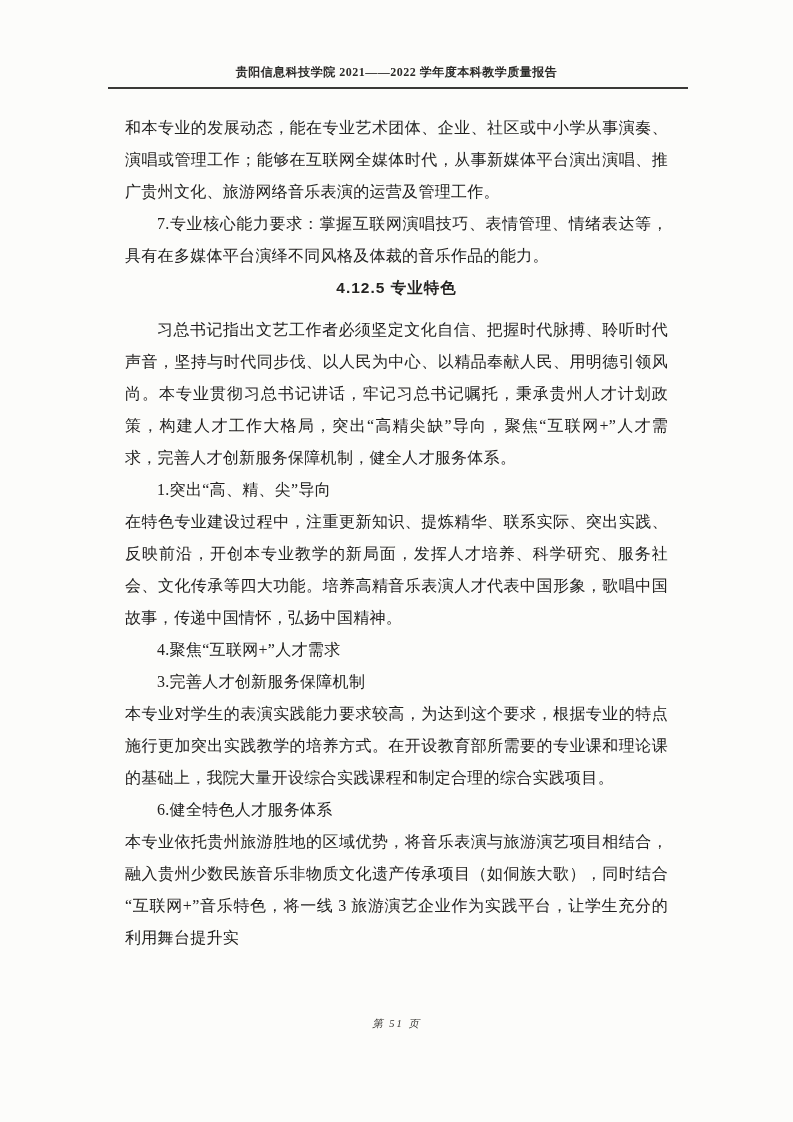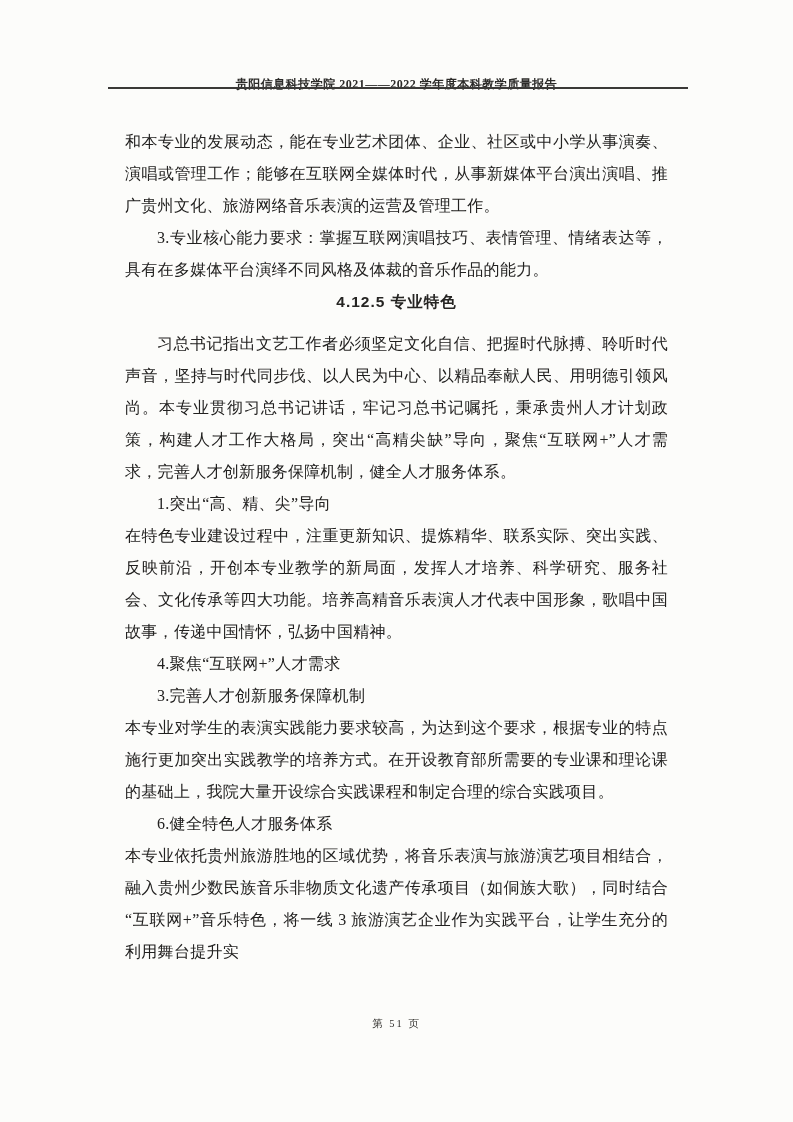--- a/index.html
+++ b/index.html
@@ -13,42 +13,42 @@
     height: 1122px;
     margin: 0 auto;
     background: #fcfcfa;
     color: #222120;
     font-family: "Liberation Serif", "DejaVu Serif", serif;
     overflow: hidden;
   }
   
   .page-header {
     position: absolute;
-    top: 76px;
+    top: 64px;
     left: 108px;
     width: 577px;
     text-align: center;
     font-size: 12px;
     font-weight: 600;
     letter-spacing: 0.5px;
     color: #2b2a28;
     padding-bottom: 7px;
   }
   .header-rule {
     position: absolute;
     top: 87px;
     left: 108px;
     width: 580px;
     height: 0;
     border-top: 2.2px solid #3a3937;
   }
   
   .content {
     position: absolute;
-    top: 126px;
+    top: 112px;
     left: 125px;
     width: 543px;
     font-size: 16px;
     line-height: 32px;
     text-align: justify;
     text-justify: inter-character;
     letter-spacing: 0.3px;
   }
   .content p {
     margin: 0;
@@ -71,37 +71,38 @@
   
   .page-footer {
     position: absolute;
     top: 1017px;
     left: 0;
     width: 793px;
     text-align: center;
     font-size: 10.5px;
     letter-spacing: 2px;
     color: #33322f;
+    font-style: italic;
   }
 </style>
 </head>
 <body>
 
 <div class="page">
 
   <div class="page-header">
     <span>贵阳信息科技学院 2021——2022 学年度本科教学质量报告</span>
   </div>
   <div class="header-rule"></div>
 
   <div class="content">
 
     <p>和本专业的发展动态，能在专业艺术团体、企业、社区或中小学从事演奏、演唱或管理工作；能够在互联网全媒体时代，从事新媒体平台演出演唱、推广贵州文化、旅游网络音乐表演的运营及管理工作。</p>
 
-    <p class="indent">3.专业核心能力要求：掌握互联网演唱技巧、表情管理、情绪表达等， 具有在多媒体平台演绎不同风格及体裁的音乐作品的能力。</p>
+    <p class="indent">7.专业核心能力要求：掌握互联网演唱技巧、表情管理、情绪表达等， 具有在多媒体平台演绎不同风格及体裁的音乐作品的能力。</p>
 
     <h4 class="section-heading">4.12.5 专业特色</h4>
 
     <p class="indent">习总书记指出文艺工作者必须坚定文化自信、把握时代脉搏、聆听时代声音，坚持与时代同步伐、以人民为中心、以精品奉献人民、用明德引领风尚。本专业贯彻习总书记讲话，牢记习总书记嘱托，秉承贵州人才计划政策，构建人才工作大格局，突出“高精尖缺”导向，聚焦“互联网+”人才需求，完善人才创新服务保障机制，健全人才服务体系。</p>
 
     <p class="feature-title">1.突出“高、精、尖”导向</p>
     <p>在特色专业建设过程中，注重更新知识、提炼精华、联系实际、突出实践、反映前沿，开创本专业教学的新局面，发挥人才培养、科学研究、服务社会、文化传承等四大功能。培养高精音乐表演人才代表中国形象，歌唱中国故事，传递中国情怀，弘扬中国精神。</p>
 
     <p class="feature-title">4.聚焦“互联网+”人才需求</p>
 

